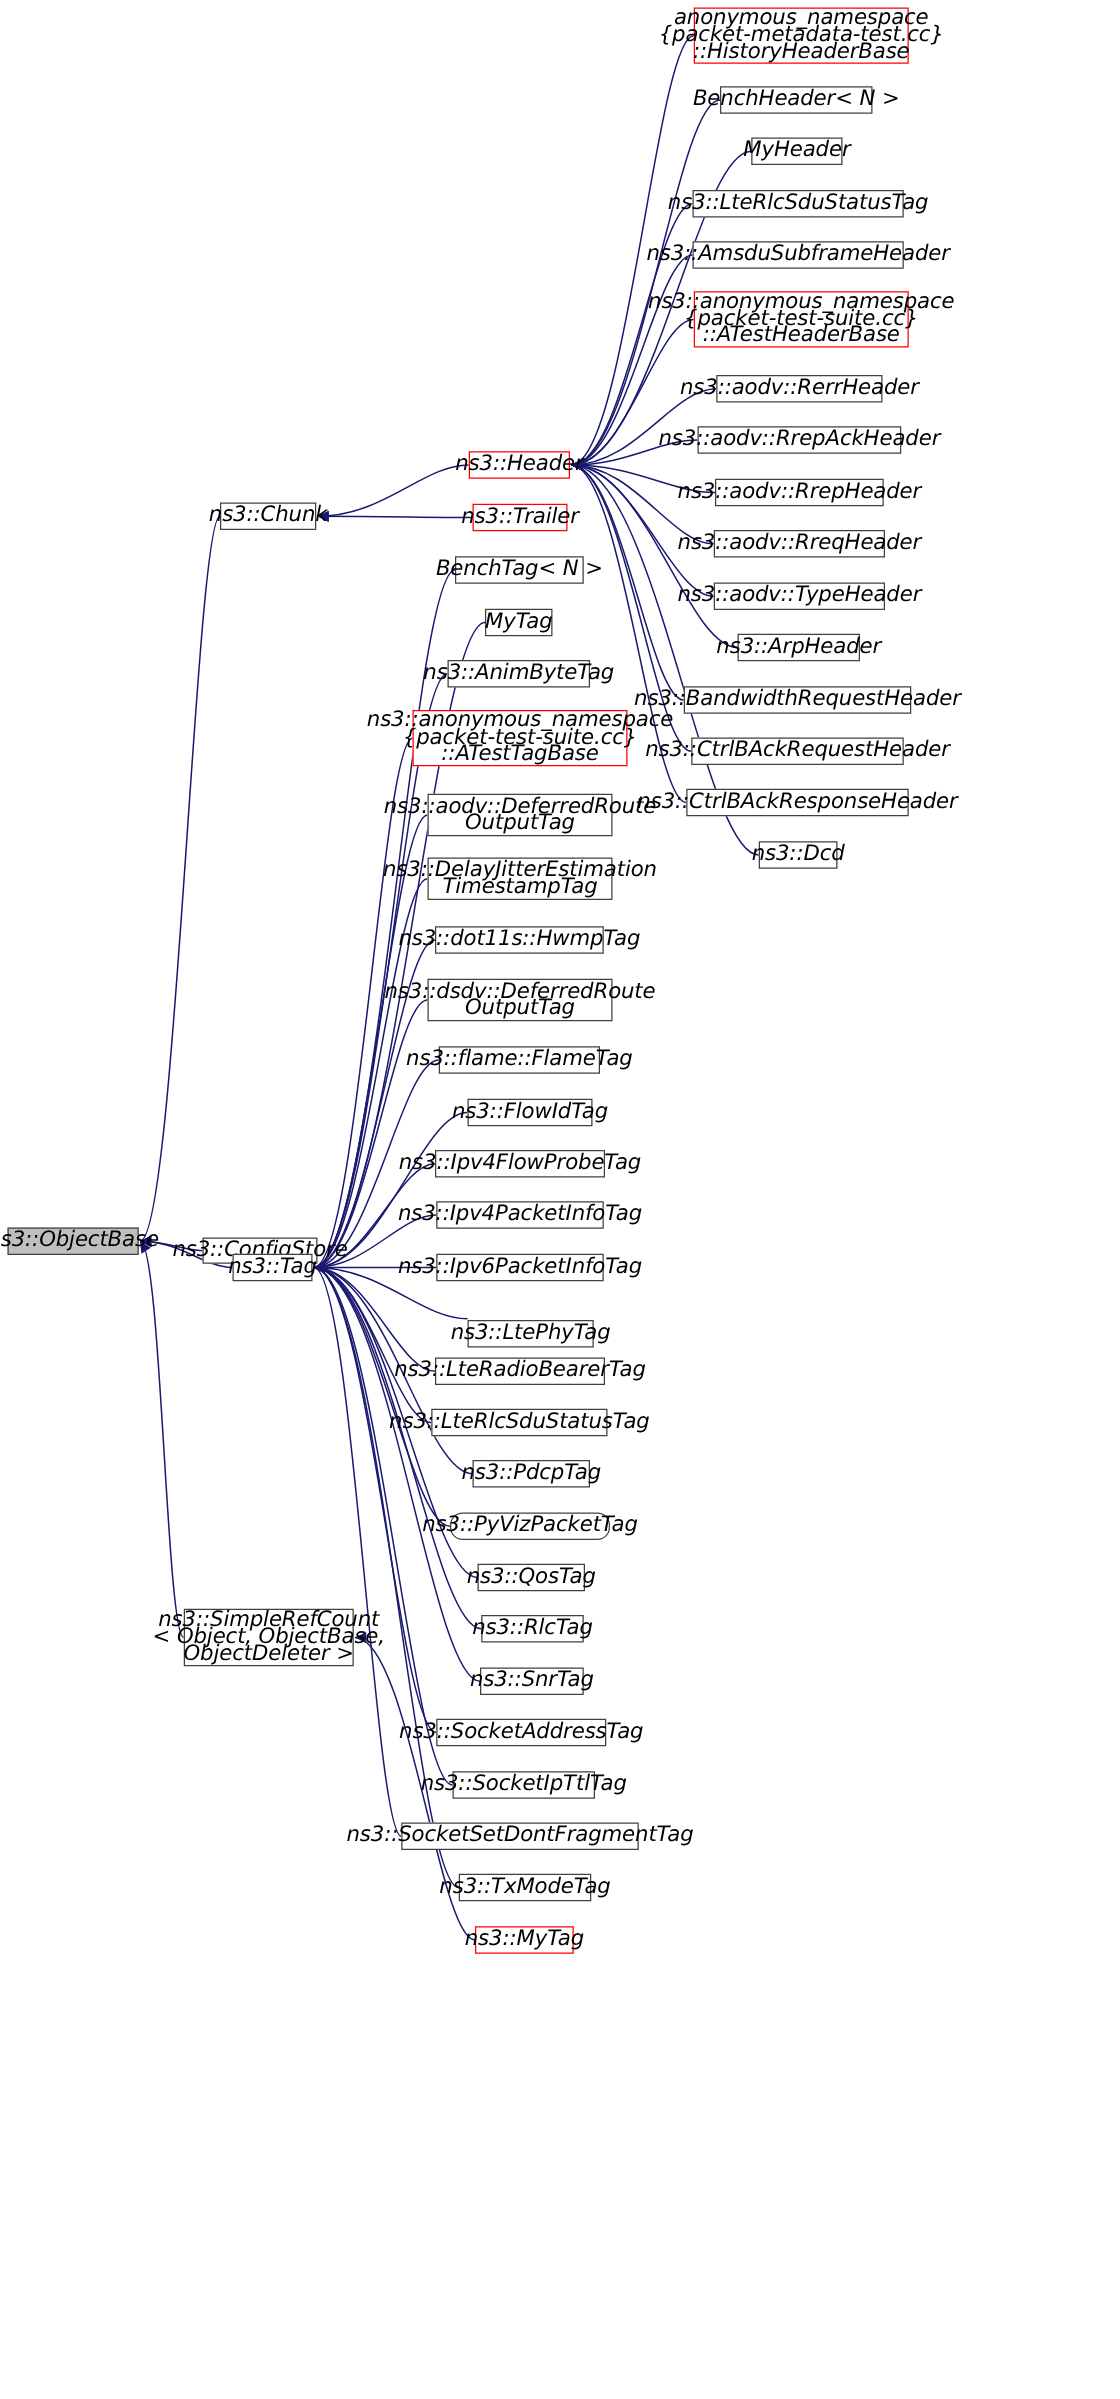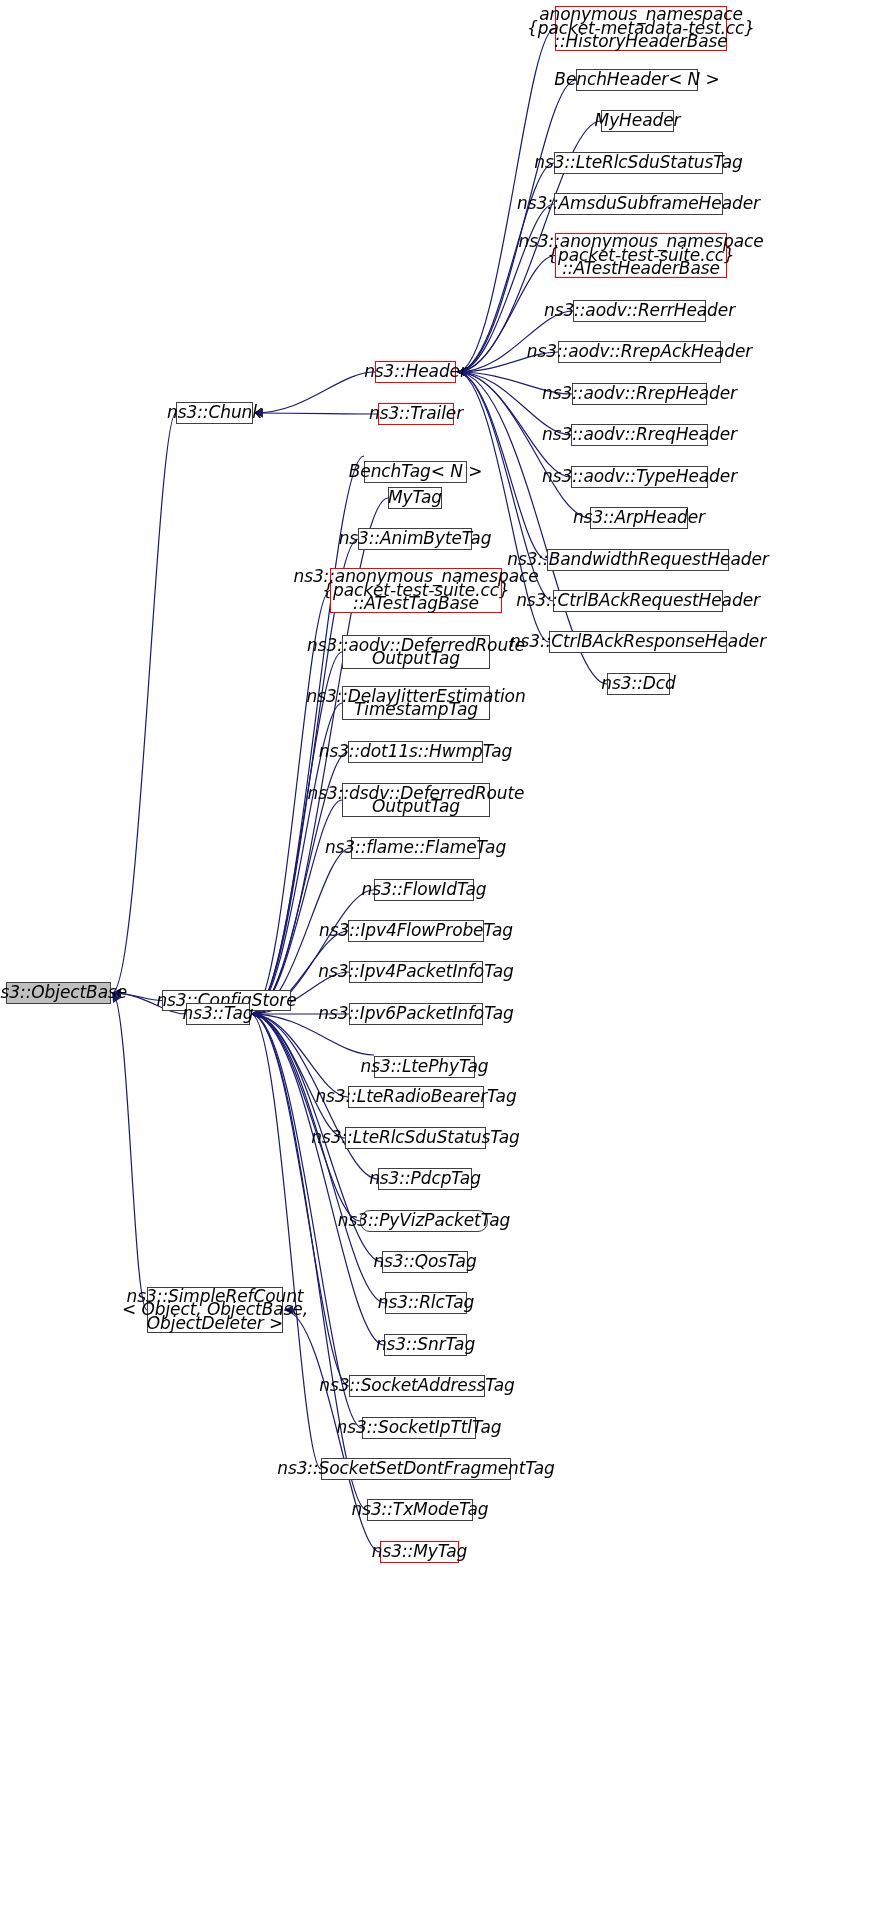--- a/index.html
+++ b/index.html
@@ -146,21 +146,21 @@
       <path d="M 362 1428 C 328.4 1428, 300.4 1014, 251 1014" fill="none" stroke="#191970" stroke-width="1.2"></path>
       <polygon points="251,1014 260,1009.5 260,1018.5" fill="#191970"></polygon>
       <path d="M 321 1469 C 299.7 1469, 281.95 1014, 251 1014" fill="none" stroke="#191970" stroke-width="1.2"></path>
       <polygon points="251,1014 260,1009.5 260,1018.5" fill="#191970"></polygon>
       <path d="M 367 1510 C 331.9 1510, 302.65 1014, 251 1014" fill="none" stroke="#191970" stroke-width="1.2"></path>
       <polygon points="251,1014 260,1009.5 260,1018.5" fill="#191970"></polygon>
       <path d="M 380 1552 C 350.9 1552, 326.65 1310, 284 1310" fill="none" stroke="#191970" stroke-width="1.2"></path>
       <polygon points="284,1310 293,1305.5 293,1314.5" fill="#191970"></polygon>
     </svg>
 <div class="node filled" style="left: 6px; top: 982px; width: 105px; height: 22px;"><span class="label">ns3::ObjectBase</span></div>
-    <div class="node" style="left: 162px; top: 990px; width: 129px; height: 21px;"><span class="label">ns3::ConfigStore</span></div>
+    <div class="node" style="left: 162px; top: 990px; width: 92px; height: 21px;"><span class="label">ns3::ConfigStore</span></div>
     <div class="node" style="left: 186px; top: 1003px; width: 64px; height: 22px;"><span class="label">ns3::Tag</span></div>
     <div class="node" style="left: 147px; top: 1287px; width: 136px; height: 46px;"><span class="label">ns3::SimpleRefCount
 &lt; Object, ObjectBase,
 ObjectDeleter &gt;</span></div>
     <div class="node" style="left: 176px; top: 402px; width: 77px; height: 22px;"><span class="label">ns3::Chunk</span></div>
     <div class="node red" style="left: 375px; top: 361px; width: 81px; height: 22px;"><span class="label">ns3::Header</span></div>
     <div class="node red" style="left: 378px; top: 403px; width: 76px; height: 22px;"><span class="label">ns3::Trailer</span></div>
     <div class="node red" style="left: 555px; top: 6px; width: 172px; height: 45px;"><span class="label">anonymous_namespace
 {packet-metadata-test.cc}
 ::HistoryHeaderBase</span></div>
@@ -174,21 +174,21 @@
     <div class="node" style="left: 573px; top: 300px; width: 133px; height: 22px;"><span class="label">ns3::aodv::RerrHeader</span></div>
     <div class="node" style="left: 558px; top: 341px; width: 163px; height: 22px;"><span class="label">ns3::aodv::RrepAckHeader</span></div>
     <div class="node" style="left: 572px; top: 383px; width: 135px; height: 22px;"><span class="label">ns3::aodv::RrepHeader</span></div>
     <div class="node" style="left: 571px; top: 424px; width: 137px; height: 22px;"><span class="label">ns3::aodv::RreqHeader</span></div>
     <div class="node" style="left: 571px; top: 466px; width: 137px; height: 22px;"><span class="label">ns3::aodv::TypeHeader</span></div>
     <div class="node" style="left: 590px; top: 507px; width: 98px; height: 22px;"><span class="label">ns3::ArpHeader</span></div>
     <div class="node" style="left: 547px; top: 549px; width: 182px; height: 22px;"><span class="label">ns3::BandwidthRequestHeader</span></div>
     <div class="node" style="left: 553px; top: 590px; width: 170px; height: 22px;"><span class="label">ns3::CtrlBAckRequestHeader</span></div>
     <div class="node" style="left: 549px; top: 631px; width: 178px; height: 22px;"><span class="label">ns3::CtrlBAckResponseHeader</span></div>
     <div class="node" style="left: 607px; top: 673px; width: 63px; height: 22px;"><span class="label">ns3::Dcd</span></div>
-    <div class="node" style="left: 364px; top: 445px; width: 103px; height: 22px; margin-top: 16px;"><span class="label">BenchTag&lt; N &gt;</span></div>
+    <div class="node" style="left: 364px; top: 445px; width: 103px; height: 22px;"><span class="label">BenchTag&lt; N &gt;</span></div>
     <div class="node" style="left: 388px; top: 487px; width: 54px; height: 22px;"><span class="label">MyTag</span></div>
     <div class="node" style="left: 358px; top: 528px; width: 114px; height: 22px;"><span class="label">ns3::AnimByteTag</span></div>
     <div class="node red" style="left: 330px; top: 568px; width: 172px; height: 45px;"><span class="label">ns3::anonymous_namespace
 {packet-test-suite.cc}
 ::ATestTagBase</span></div>
     <div class="node" style="left: 342px; top: 635px; width: 148px; height: 34px;"><span class="label">ns3::aodv::DeferredRoute
 OutputTag</span></div>
     <div class="node" style="left: 342px; top: 686px; width: 148px; height: 34px;"><span class="label">ns3::DelayJitterEstimation
 TimestampTag</span></div>
     <div class="node" style="left: 348px; top: 741px; width: 135px; height: 22px;"><span class="label">ns3::dot11s::HwmpTag</span></div>

